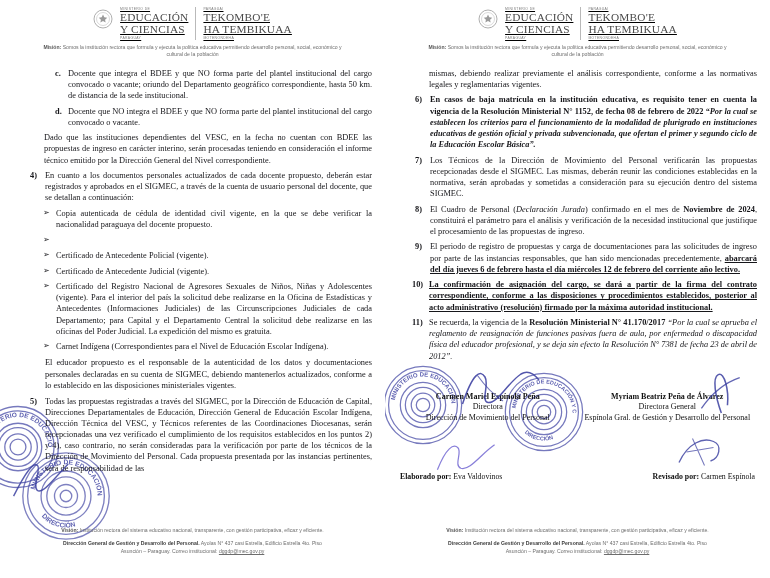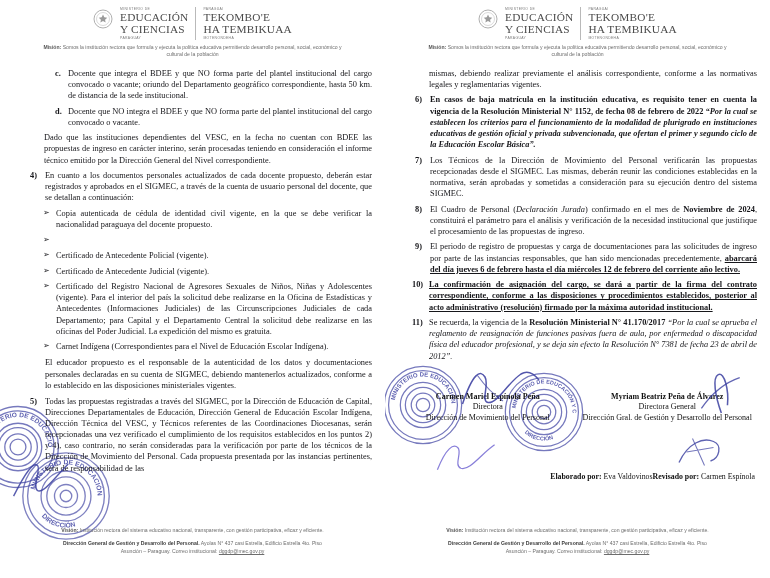--- a/index.html
+++ b/index.html
@@ -19,21 +19,21 @@
   .col {
     position: relative;
     width: 385px; height: 578px;
     padding: 4px 13px 0 13px;
     overflow: hidden;
   }
 
   
   .hdr { display: flex; justify-content: center; align-items: flex-start; gap: 7px; padding-top: 3px; }
   .hdr-seal { width: 20px; height: 20px; flex: 0 0 20px; margin-top: 2px; }
-  .hdr-block { display: flex; align-items: center; }
+  .hdr-block { display: flex; align-items: center; text-decoration: underline; }
   .hdr-es { padding-right: 7px; border-right: 1px solid #b9b9b9; text-align: left; }
   .hdr-gn { padding-left: 7px; text-align: left; }
   .hdr-tiny {
     font-family: "Liberation Sans", sans-serif;
     font-size: 3.4px; letter-spacing: .35px; color: #7a7a7a;
     line-height: 1.25; text-transform: uppercase; white-space: nowrap;
   }
   .hdr-main {
     font-family: "Liberation Serif", serif;
     font-size: 11.3px; color: #4a4a4a; line-height: 1.08;
@@ -84,21 +84,21 @@
   
   .sig-wrap {
     position: absolute; left: 13px; right: 13px; top: 392px;
     z-index: 3;
   }
   .sig-row { display: flex; justify-content: space-between; }
   .sig-cell { width: 50%; text-align: center; }
   .sig-name { font-size: 8px; font-weight: bold; color: #111; line-height: 1.3; }
   .sig-role { font-size: 8px; color: #111; line-height: 1.3; }
   .sig-by-row {
-    display: flex; justify-content: flex-end;
+    display: flex; justify-content: space-between;
     margin-top: 49px; padding: 0 2px;
   }
   .sig-by { font-size: 7.8px; color: #111; }
   .sig-by b { font-weight: bold; }
 
   
   .footer {
     position: absolute; left: 13px; right: 13px; bottom: 22px;
     text-align: center; z-index: 3;
     font-family: "Liberation Sans", sans-serif;
@@ -354,21 +354,21 @@
     <div class="sig-wrap">
       <div class="sig-row">
         <div class="sig-cell">
           <div class="sig-name">Carmen Mariel Espínola Peña</div>
           <div class="sig-role">Directora</div>
           <div class="sig-role">Dirección de Movimiento del Personal</div>
         </div>
         <div class="sig-cell">
           <div class="sig-name">Myriam Beatriz Peña de Álvarez</div>
           <div class="sig-role">Directora General</div>
-          <div class="sig-role">Dirección Gral. de Gestión y Desarrollo del Personal</div>
+          <div class="sig-role">Espínola Gral. de Gestión y Desarrollo del Personal</div>
         </div>
       </div>
 
       <div class="sig-by-row">
         <div class="sig-by">
           <b>Elaborado por:</b><span> Eva Valdovinos</span>
         </div>
         <div class="sig-by">
           <b>Revisado por:</b><span> Carmen Espínola</span>
         </div>

